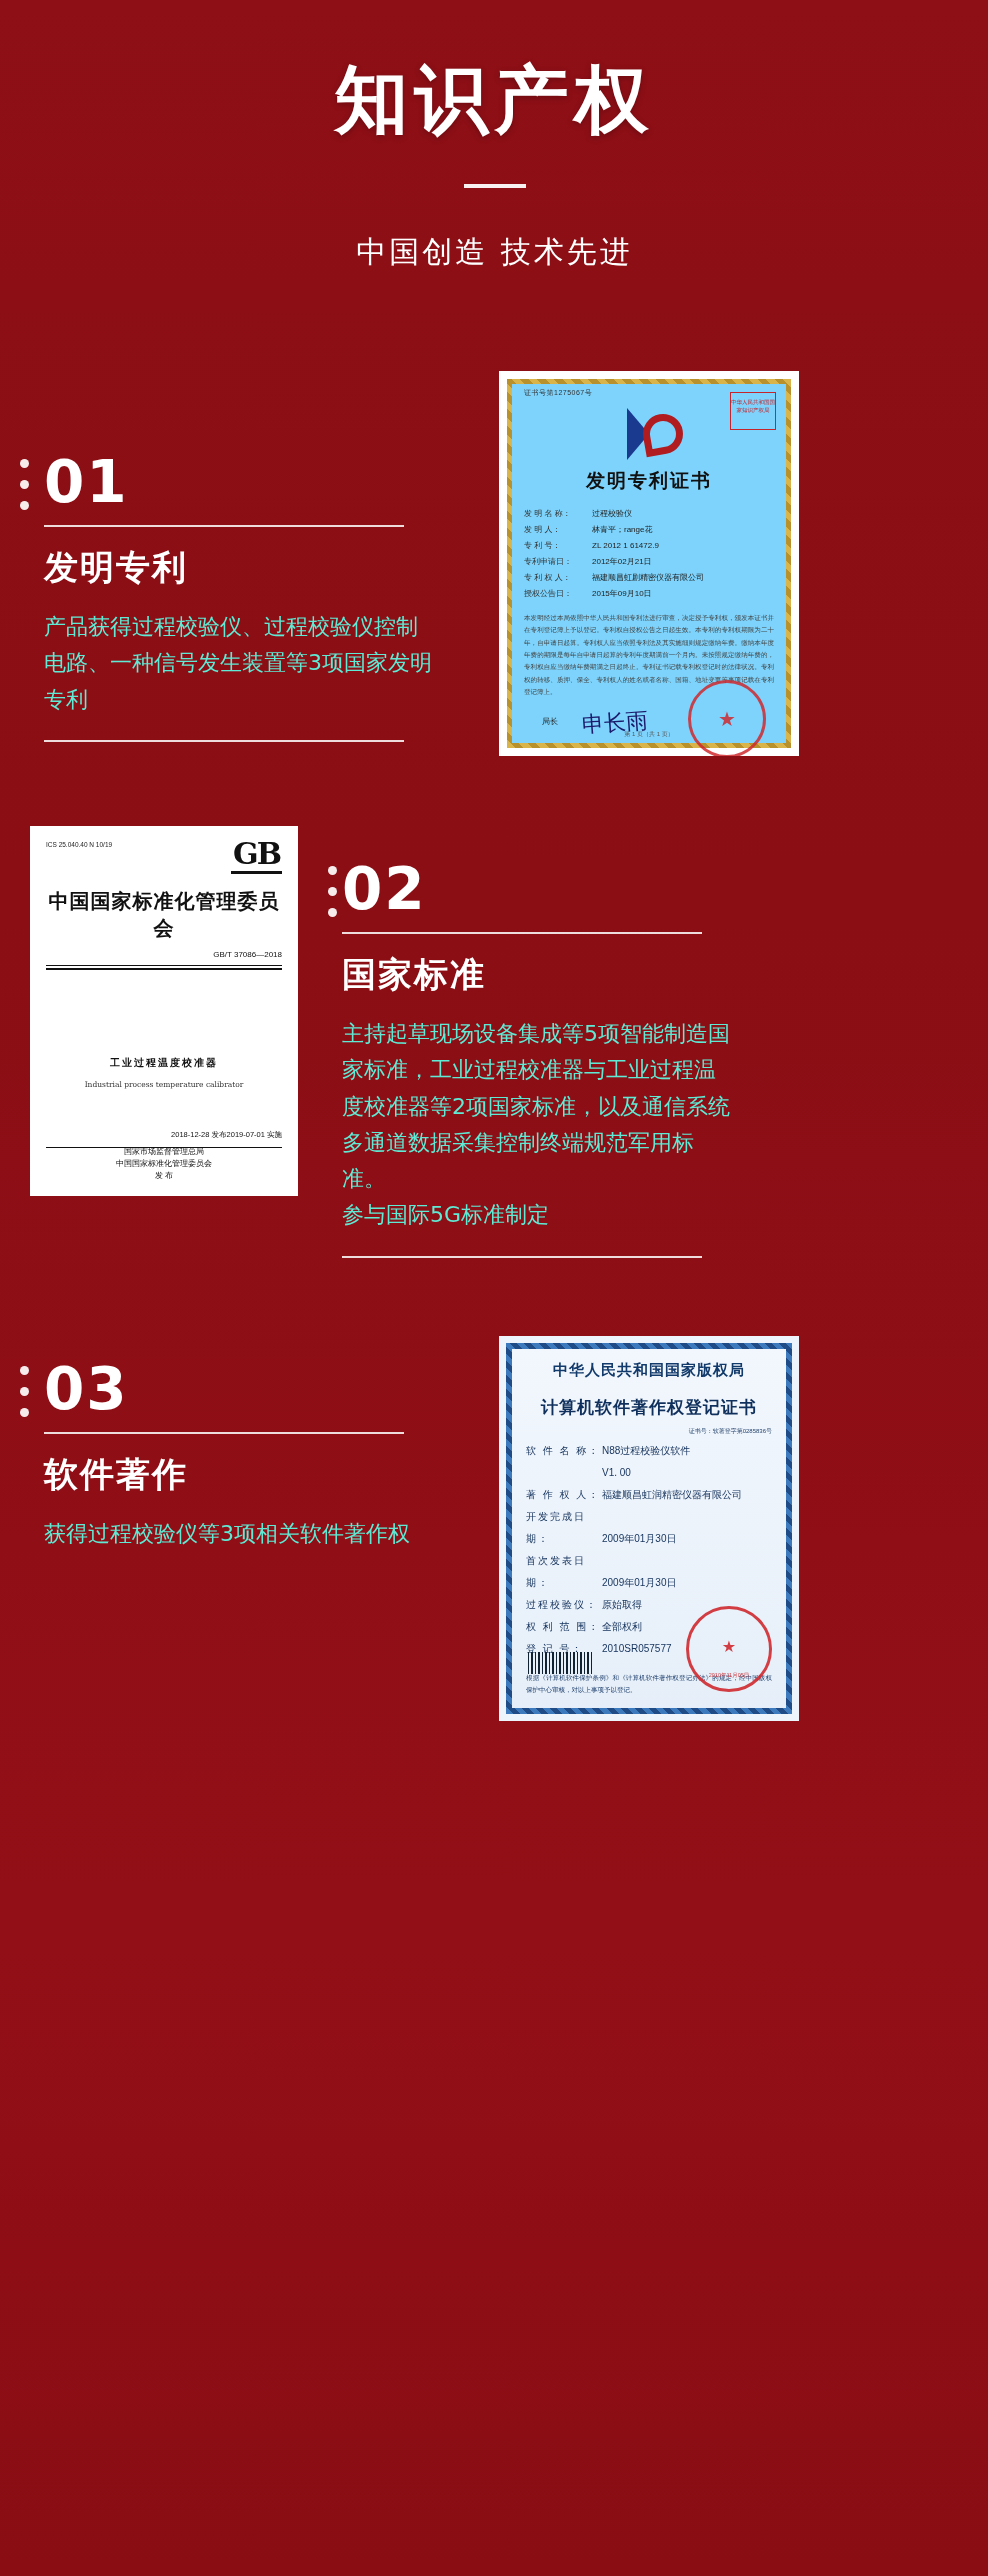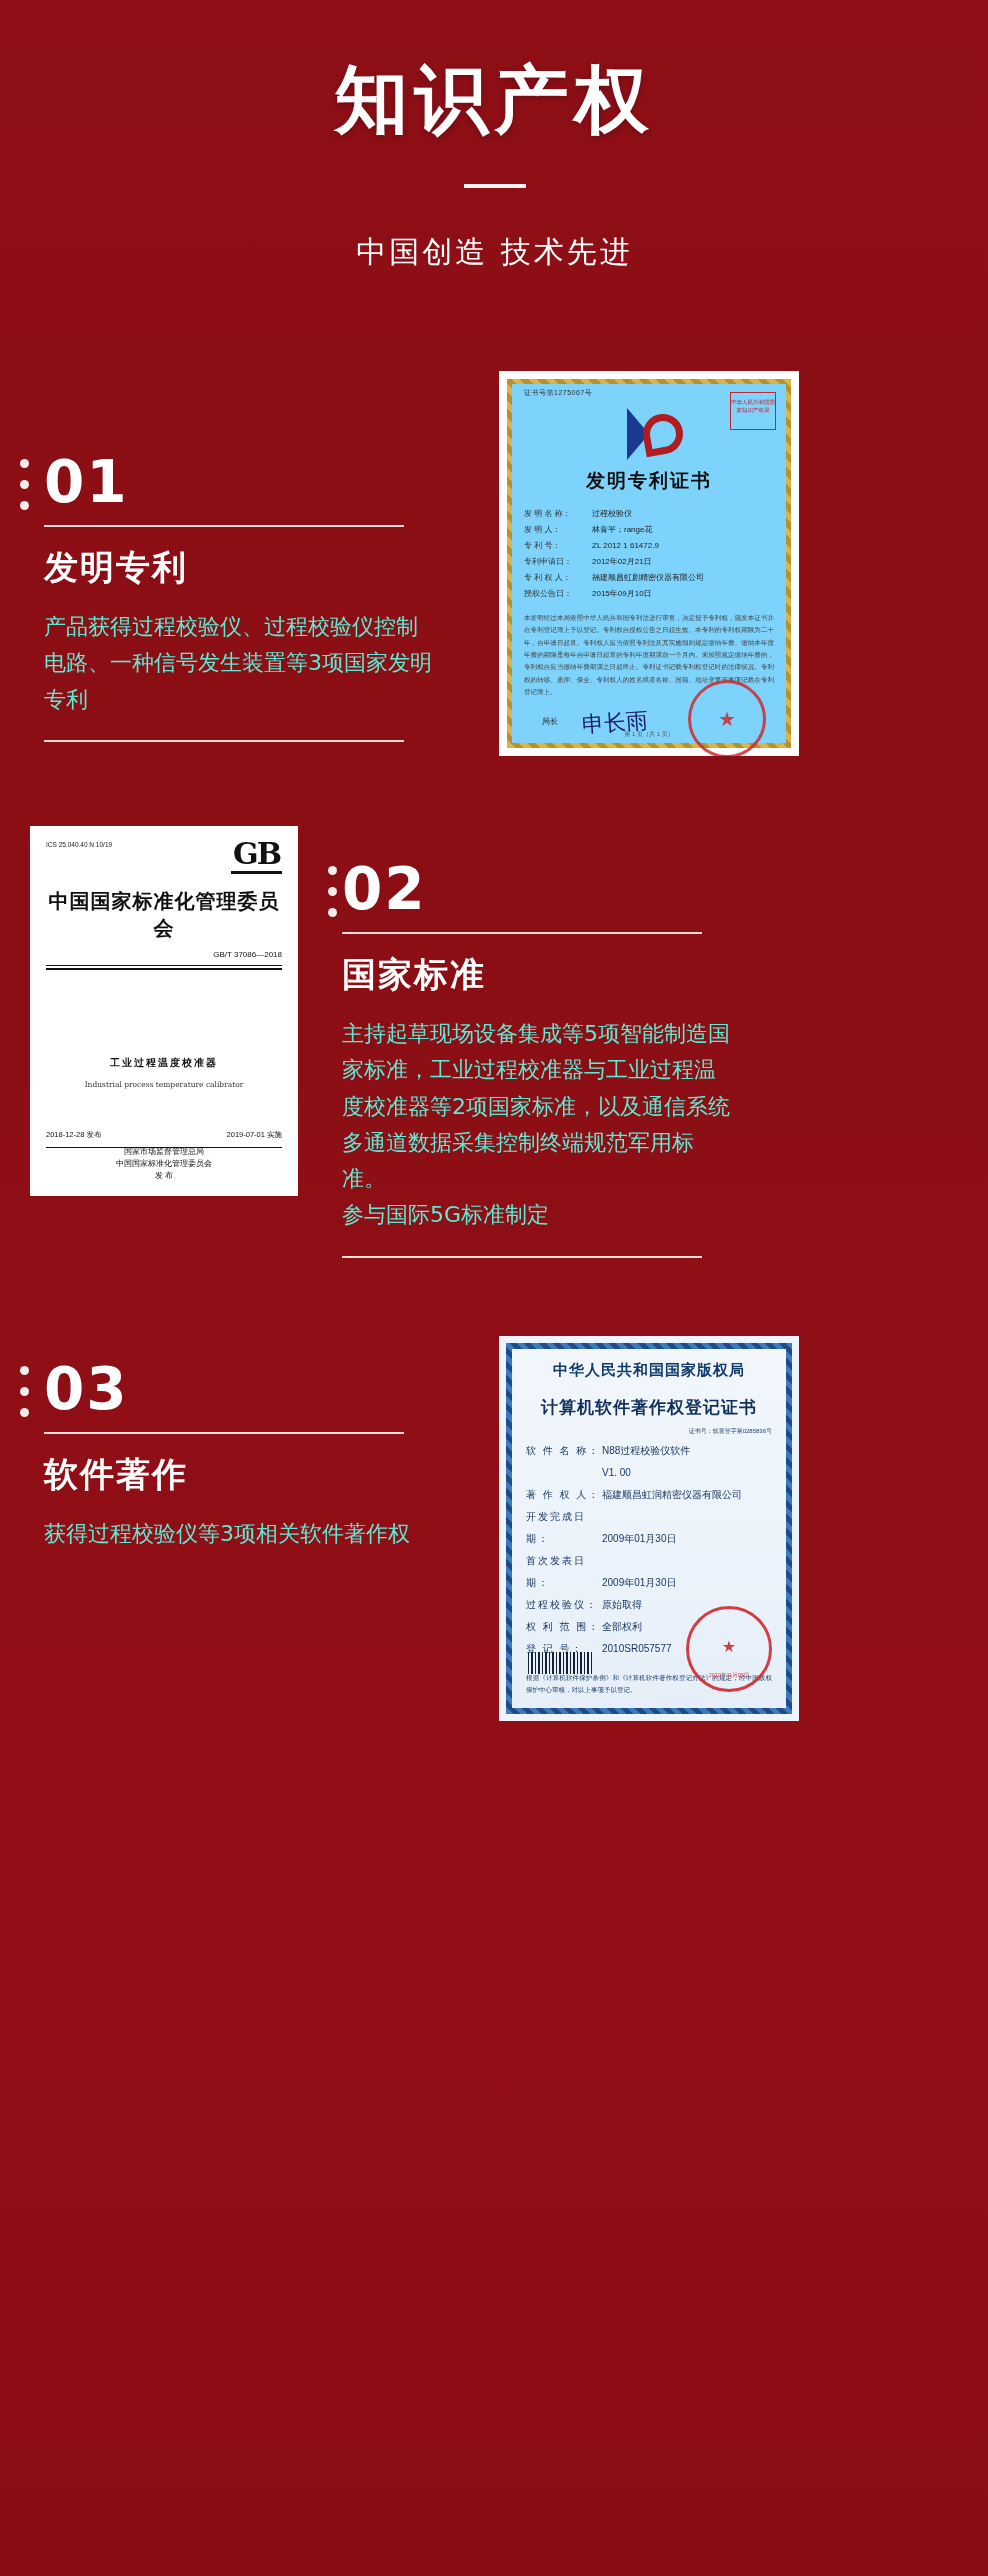--- a/index.html
+++ b/index.html
@@ -274,21 +274,21 @@
   .gb-name-en {
     margin-top:10px;
     text-align:center;
     font-size:7.5px;
     color:#333;
     font-family:"DejaVu Serif", serif;
   }
   .gb-dates {
     position:absolute;
     left:16px; right:16px; bottom:56px;
-    display:flex; justify-content:space-between;
+    display:flex; justify-content:flex-end;
     font-size:7.5px;
   }
   .gb-hr3 { position:absolute; left:16px; right:16px; bottom:48px; height:1px; background:#111; }
   .gb-issuer {
     position:absolute; left:0; right:0; bottom:14px;
     text-align:center; font-size:8px; line-height:1.5;
   }
 
   
   .cert-soft {

